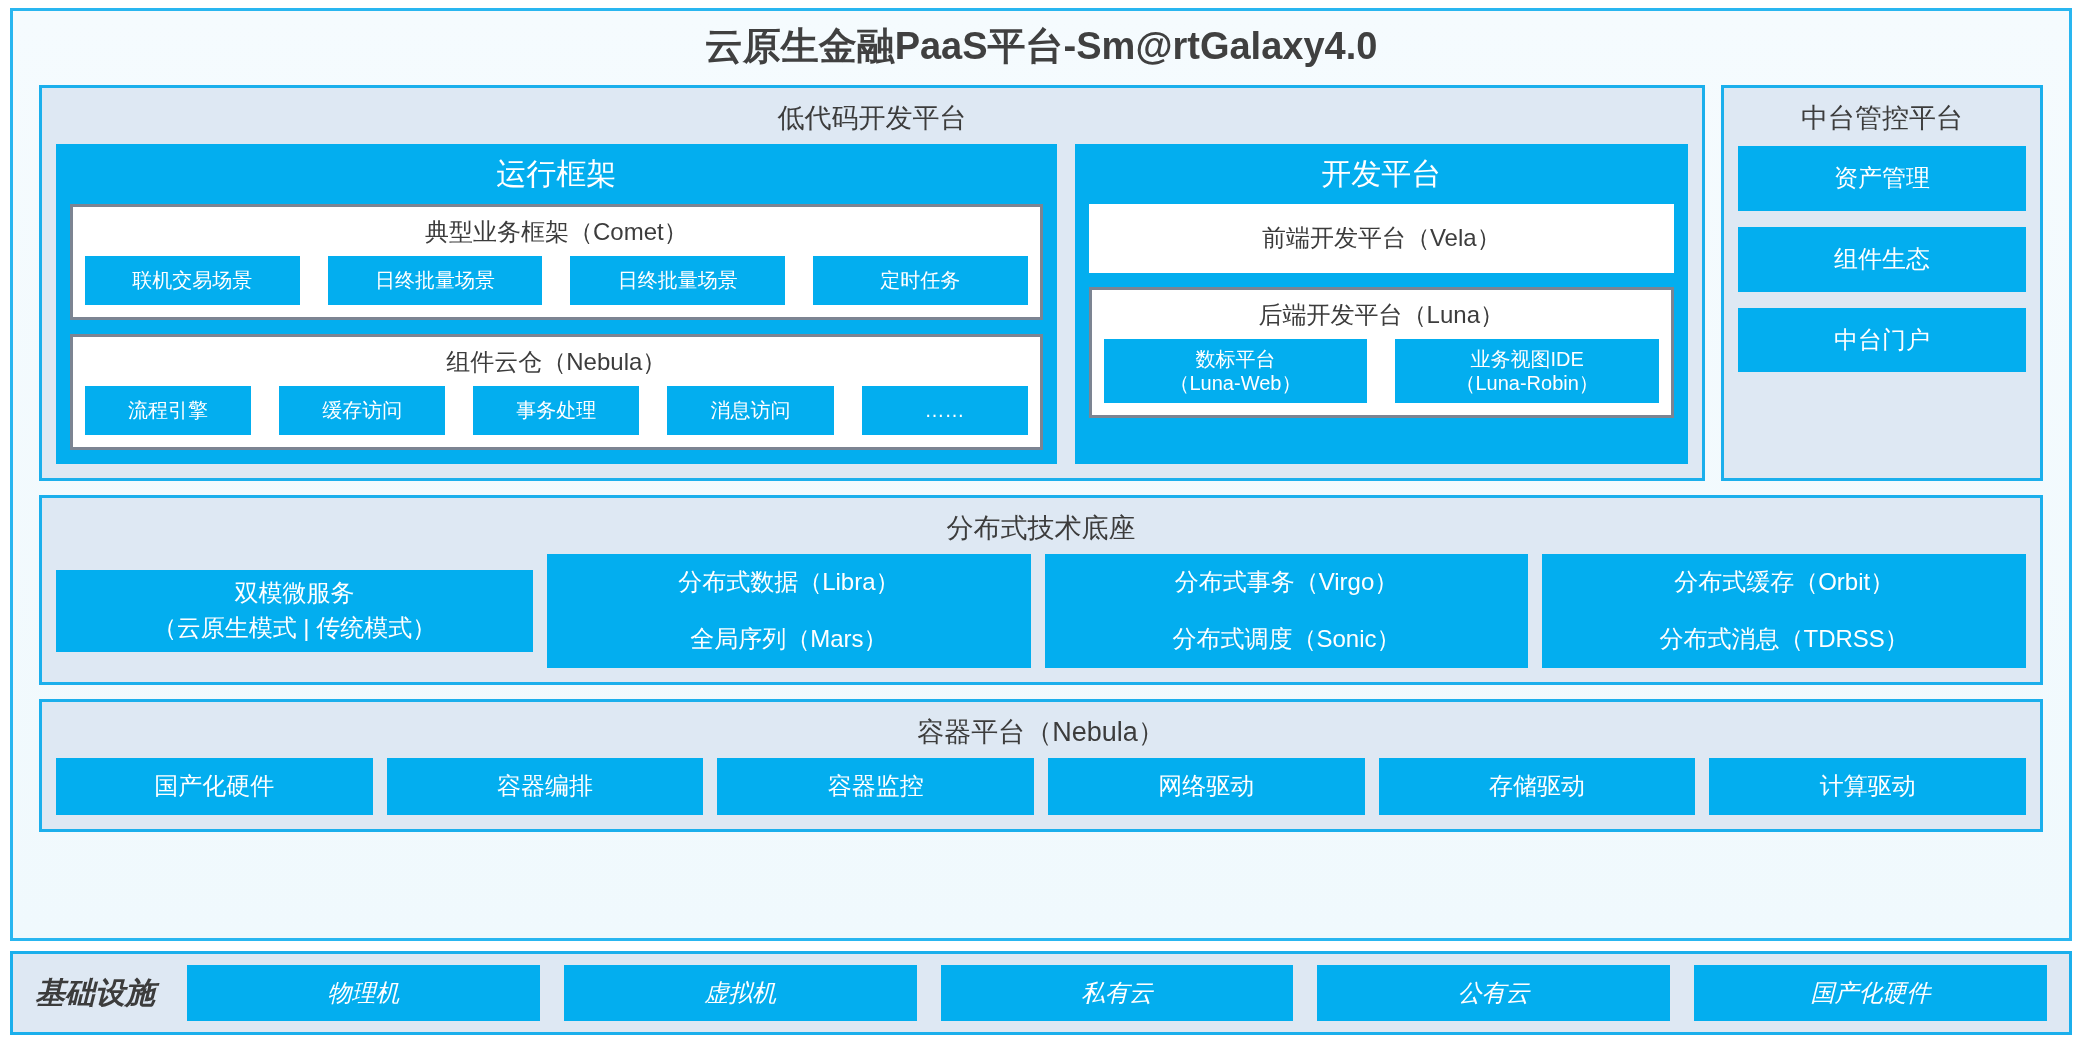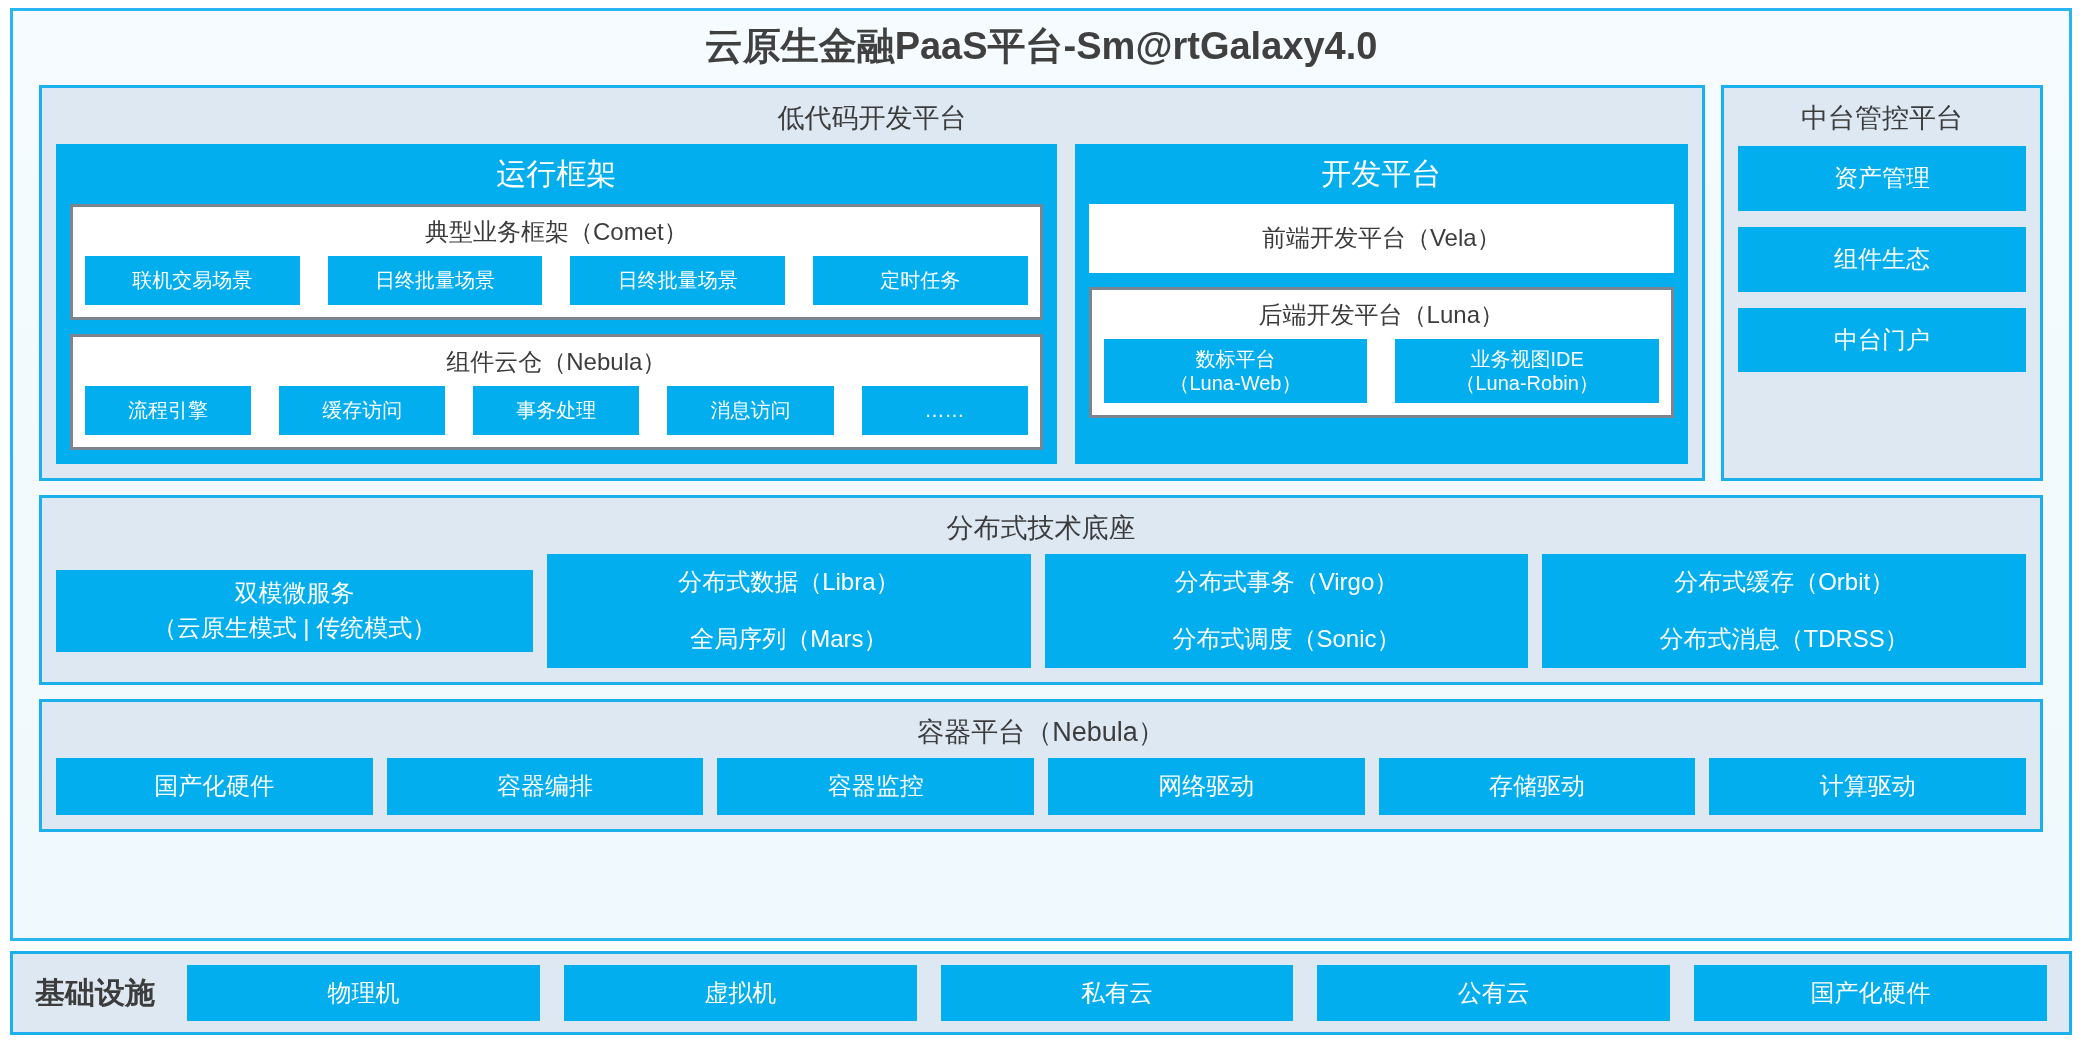--- a/index.html
+++ b/index.html
@@ -225,20 +225,21 @@
   
   .infra-bar {
     box-sizing: border-box;
     border: 3px solid #1BAFEC;
     background: #DEE8F3;
     display: flex;
     align-items: center;
     gap: 22px;
     padding: 12px 22px;
     height: 84px;
+    font-style: italic;
   }
   .infra-label {
     font-size: 30px;
     font-weight: 700;
     color: #3C3C3C;
     white-space: nowrap;
     flex: 0 0 auto;
     padding-right: 10px;
   }
   .infra-chips {

